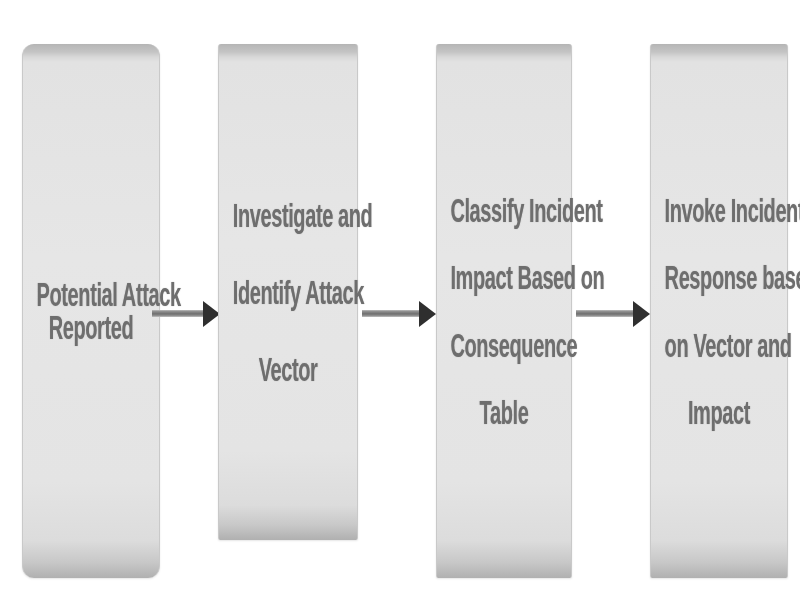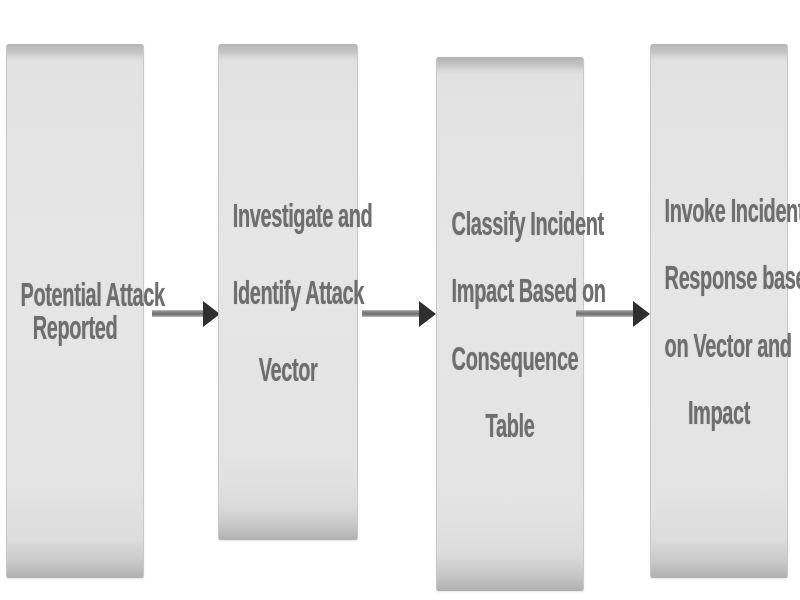--- a/index.html
+++ b/index.html
@@ -86,21 +86,21 @@
     border-top: 13px solid transparent;
     border-bottom: 13px solid transparent;
     border-left: 17px solid #2f2f2f;
   }
 </style>
 </head>
 <body>
 
 <div id="canvas">
 
-  <div class="node lines-2" style="left:6px; top:44px; width:138px; height:534px;">
+  <div class="node lines-2" style="left:22px; top:44px; width:138px; height:534px;border-radius:12px;">
     <div class="node-label">
       <span class="ln">Potential Attack</span>
       <span class="ln">Reported</span>
     </div>
   </div>
 
   <div class="connector" style="left:152px; top:309px; width:68px;">
     <div class="shaft"></div>
     <div class="head"></div>
   </div>
@@ -111,21 +111,21 @@
       <span class="ln">Identify Attack</span>
       <span class="ln">Vector</span>
     </div>
   </div>
 
   <div class="connector" style="left:362px; top:309px; width:74px;">
     <div class="shaft"></div>
     <div class="head"></div>
   </div>
 
-  <div class="node lines-4" style="left:436px; top:44px; width:148px; height:534px;margin-top:13px;">
+  <div class="node lines-4" style="left:436px; top:44px; width:136px; height:534px;">
     <div class="node-label">
       <span class="ln">Classify Incident</span>
       <span class="ln">Impact Based on</span>
       <span class="ln">Consequence</span>
       <span class="ln">Table</span>
     </div>
   </div>
 
   <div class="connector" style="left:576px; top:309px; width:74px;">
     <div class="shaft"></div>

